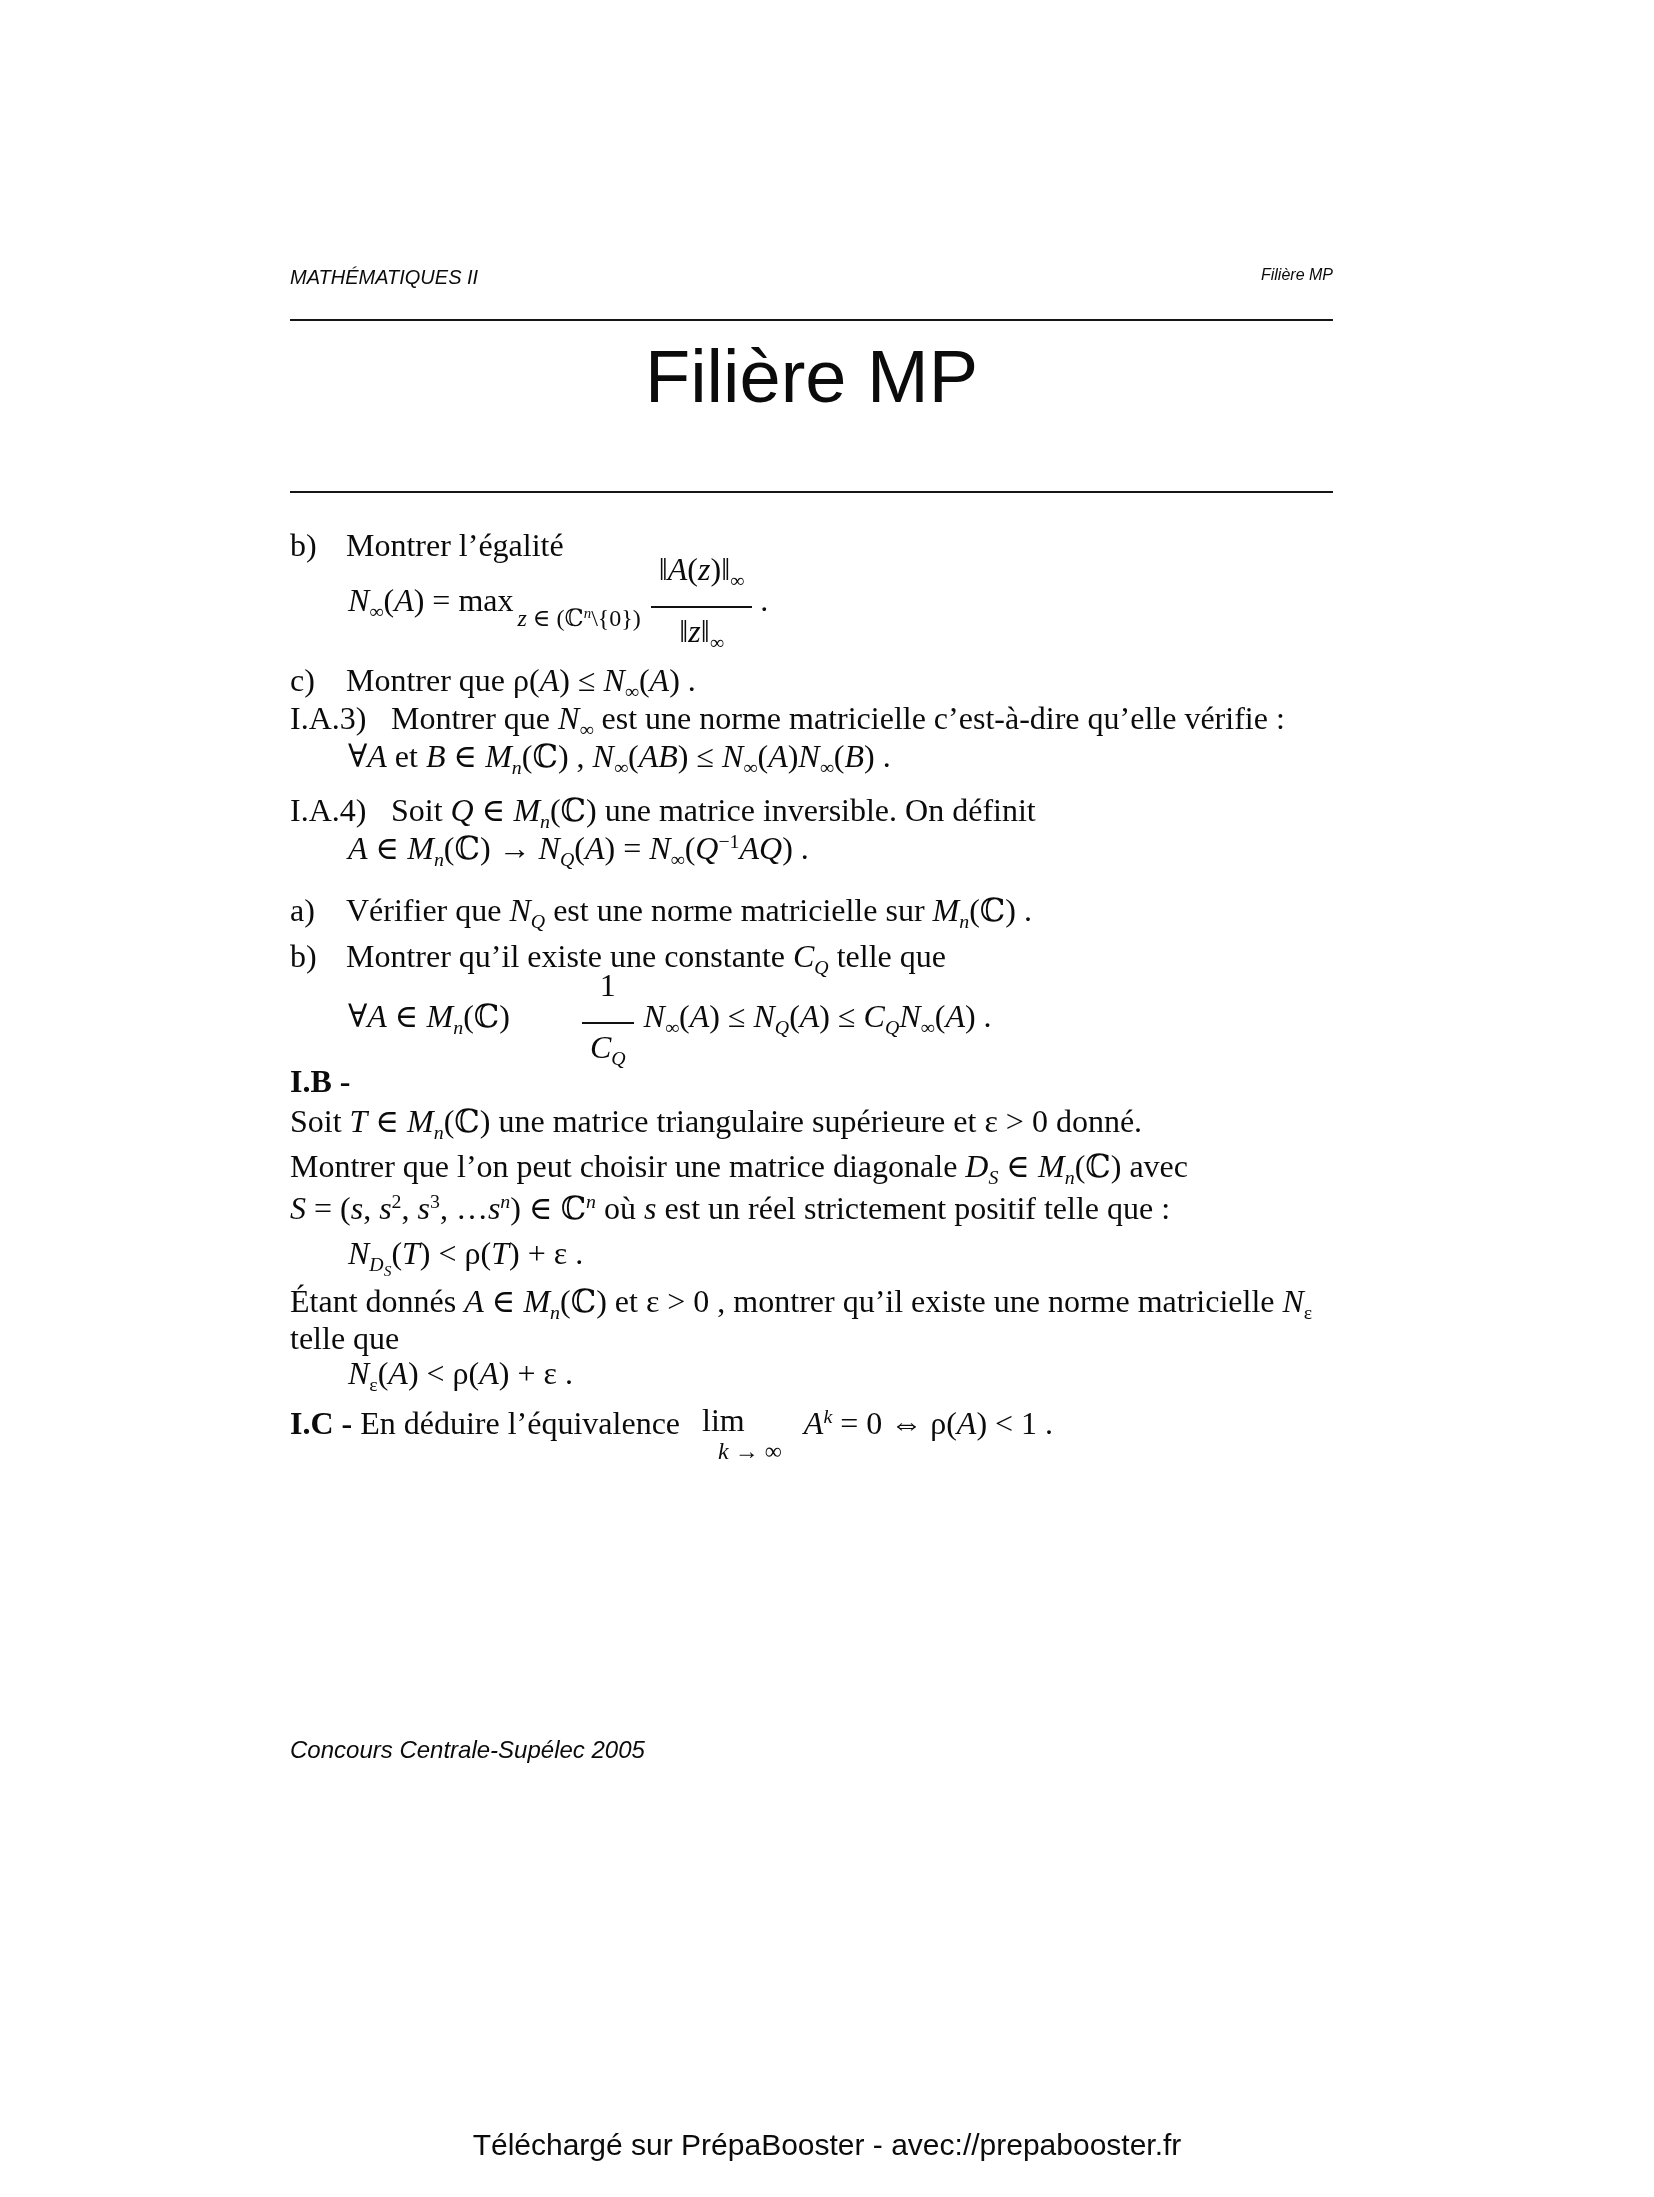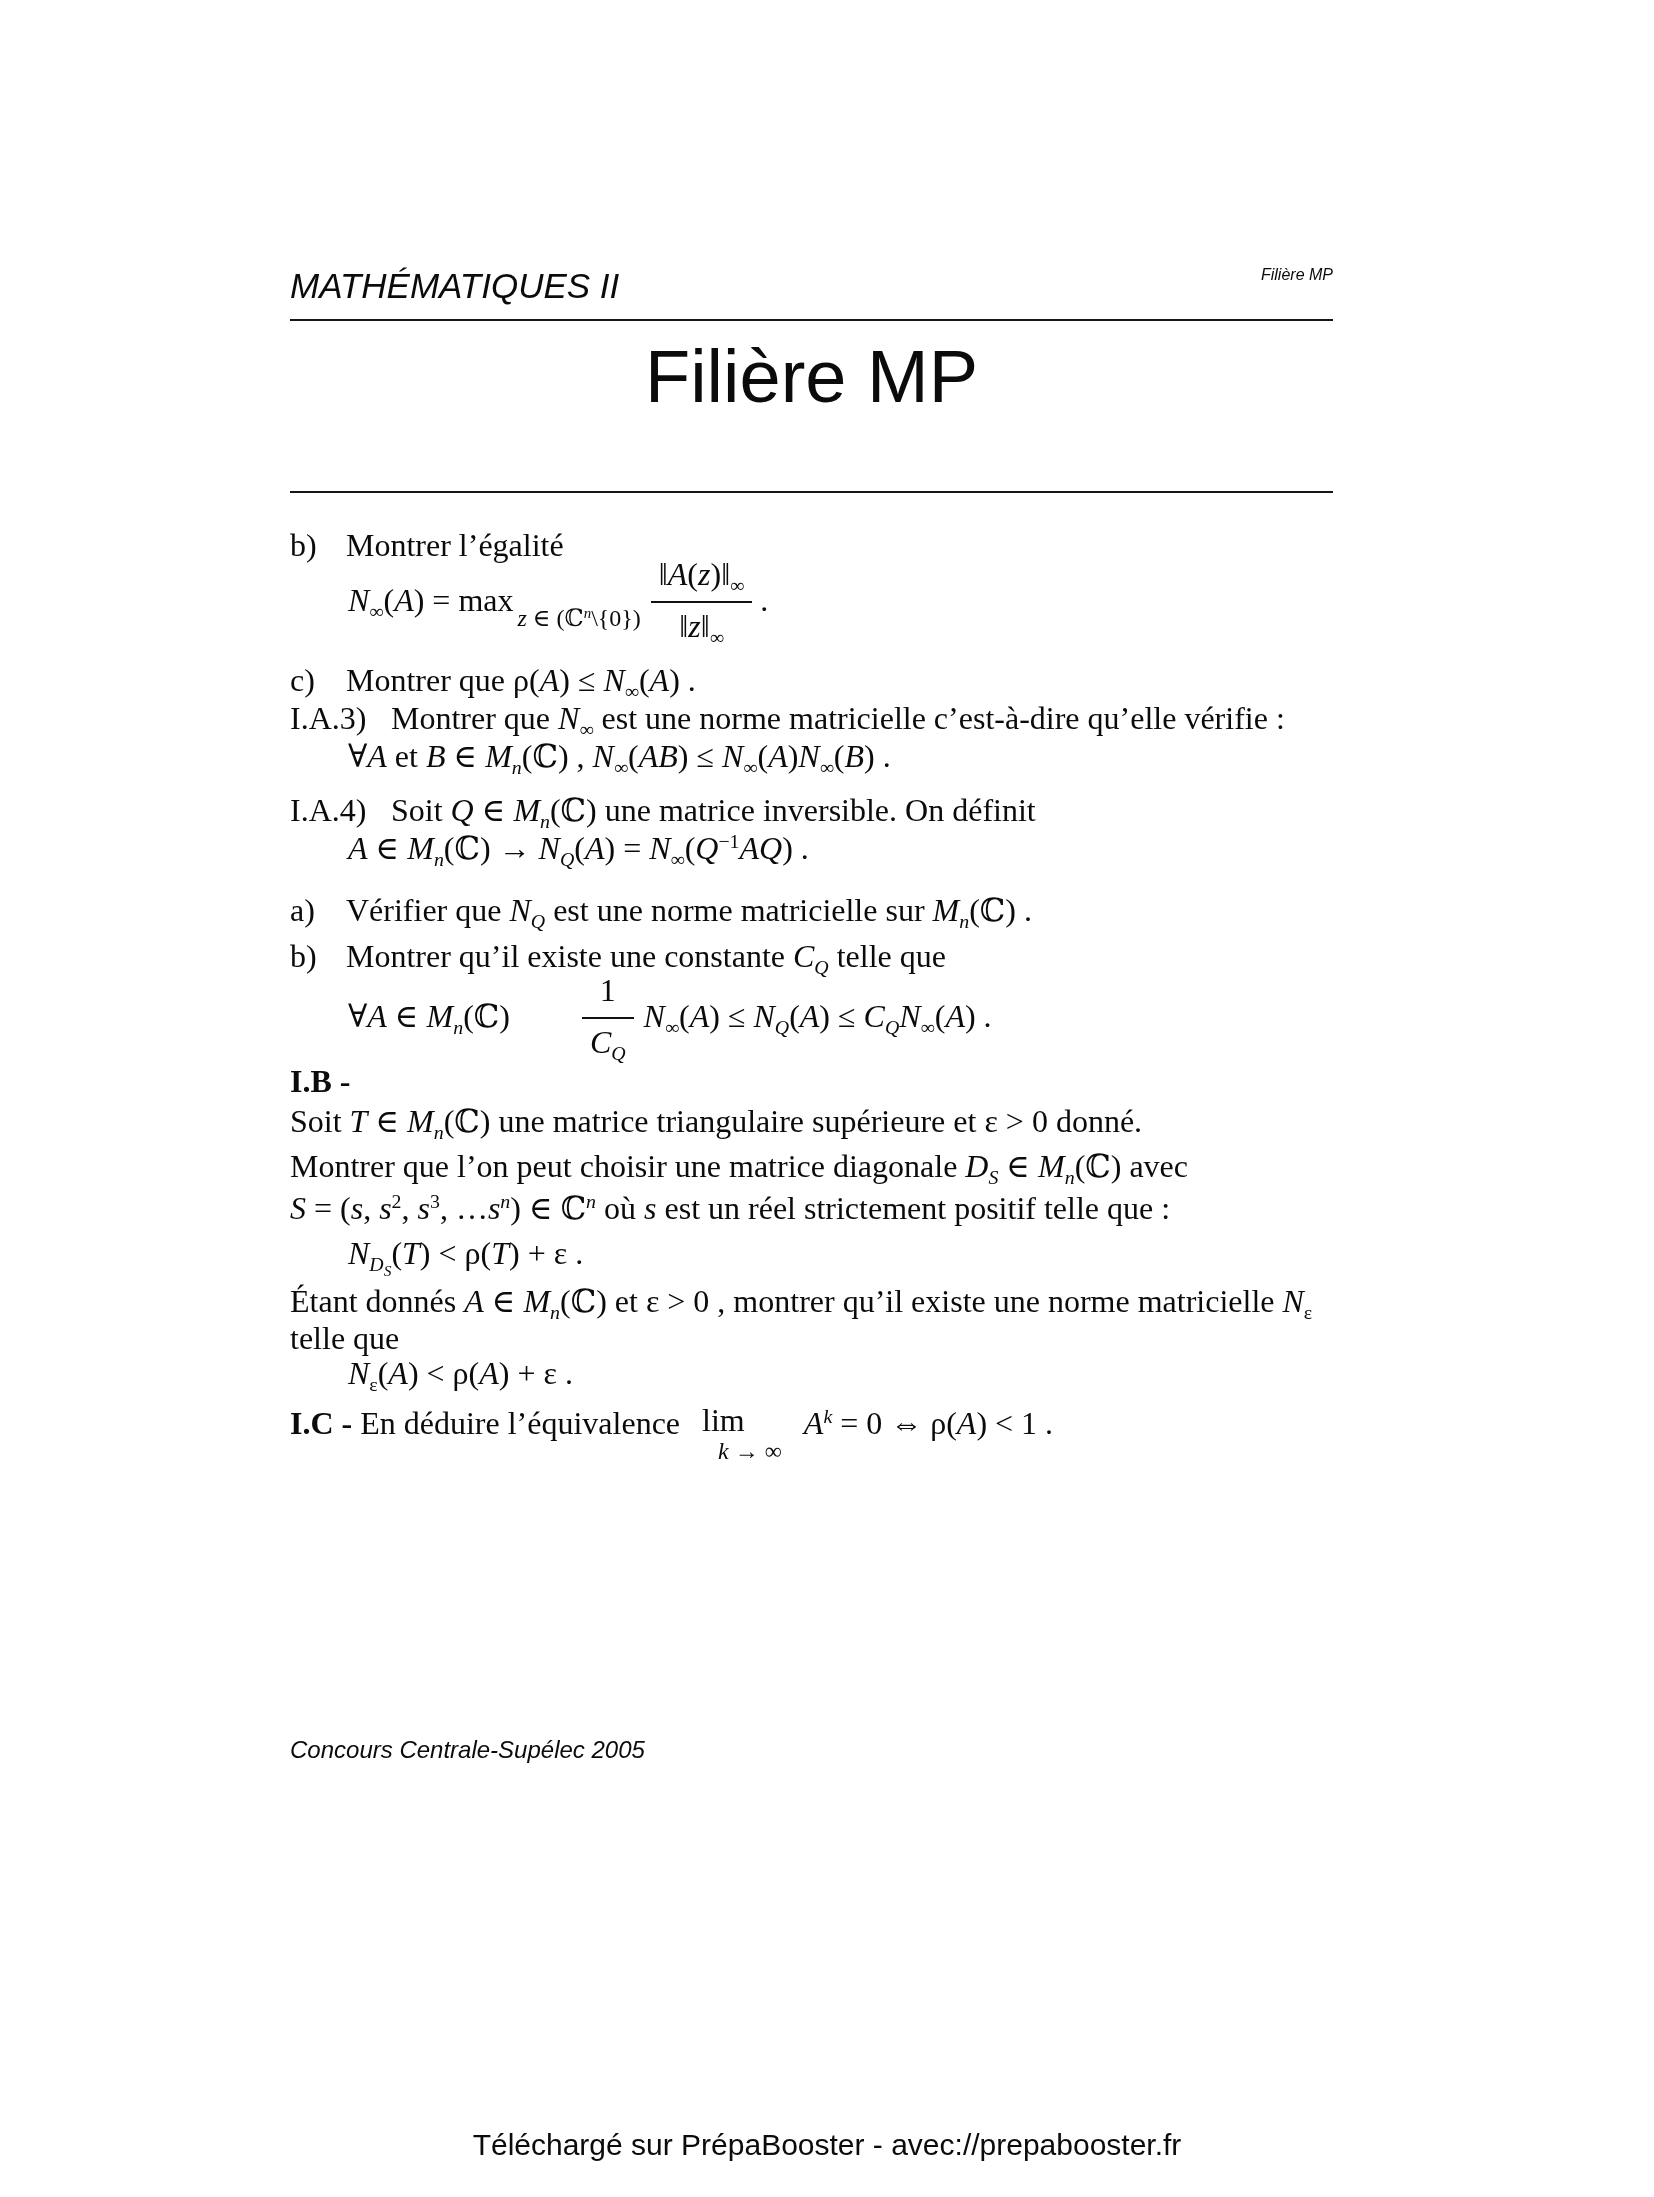--- a/index.html
+++ b/index.html
@@ -12,35 +12,35 @@
   .rule{position:absolute;height:2px;background:#161616;}
   .lbl{display:inline-block;}
   .lbl-sm{min-width:56px;}
   .lbl-lg{min-width:101px;}
   sub{font-size:0.62em;vertical-align:-0.35em;line-height:0;}
   sup{font-size:0.62em;vertical-align:0.55em;line-height:0;}
   sub sub{font-size:0.78em;vertical-align:-0.3em;}
   i{font-style:italic;}
   .flexline{display:flex;align-items:center;}
   .frac{display:inline-block;text-align:center;vertical-align:middle;}
-  .frac-num{display:block;padding:0 8px 7px;}
+  .frac-num{display:block;padding:0 8px 17px;}
   .frac-den{display:block;border-top:2px solid #111;padding:3px 8px 0;}
   .limit-sub{font-size:24px;position:relative;top:18px;margin:0 10px 0 4px;}
   .limstack{display:inline-block;vertical-align:top;line-height:1.1;margin:0 14px;text-align:left;}
   .limstack .lim-sub{display:block;font-size:24px;padding-left:16px;}
   .period{margin-left:8px;}
   .gap-frac{margin-left:72px;}
   .after-frac{margin-left:10px;}
 </style>
 </head>
 <body>
 
 <div class="page">
 
-  <div class="abs sans-it" style="left:290px;top:266px;font-size:35px;">MATHÉMATIQUES II</div>
+  <div class="abs sans-it" style="left:290px;top:266px;font-size:20px;">MATHÉMATIQUES II</div>
   <div class="abs sans-it" style="left:290px;top:266px;width:1043px;text-align:right;">Filière MP</div>
   <div class="rule" style="left:290px;top:319px;width:1043px;"></div>
 
   <div class="abs sans" style="left:290px;top:334px;width:1043px;text-align:center;font-size:74px;">Filière MP</div>
   <div class="rule" style="left:290px;top:491px;width:1043px;"></div>
 
   <div class="abs serif" style="left:290px;top:525px;">
     <span class="lbl lbl-sm">b)</span><span>Montrer l’égalité</span>
   </div>
 

